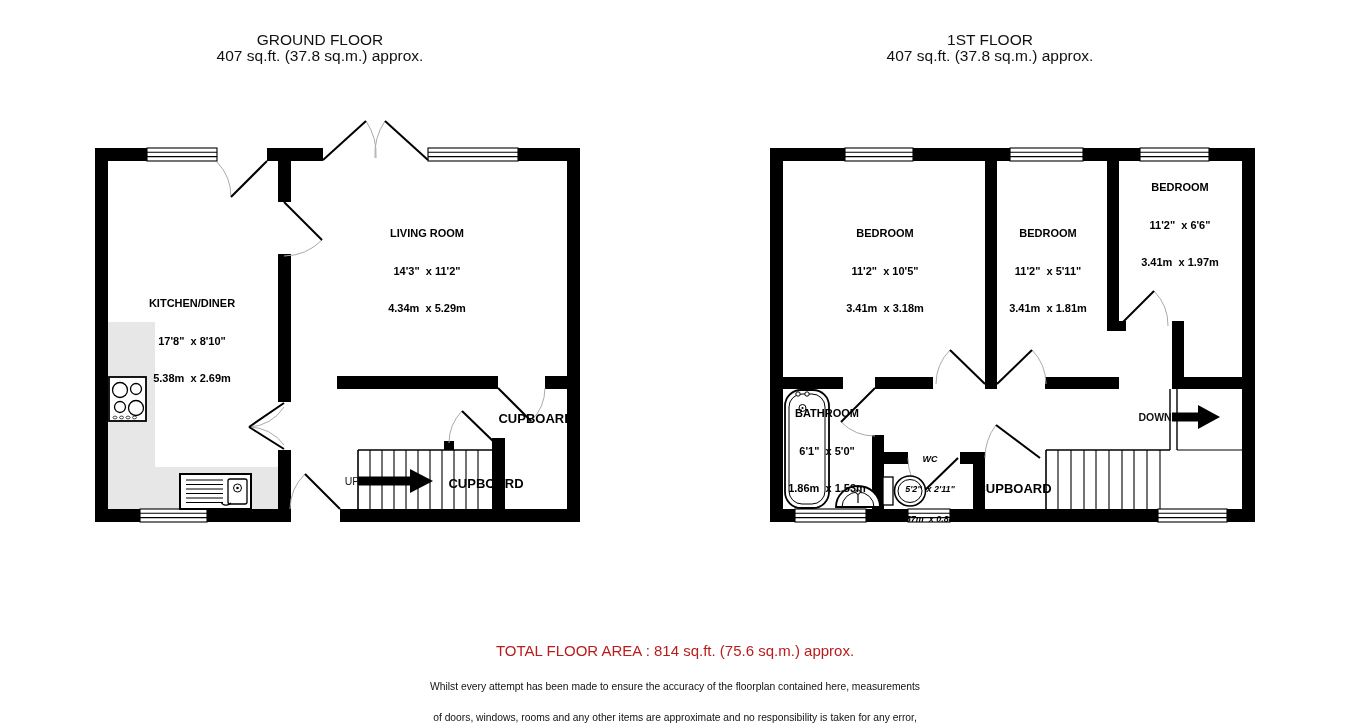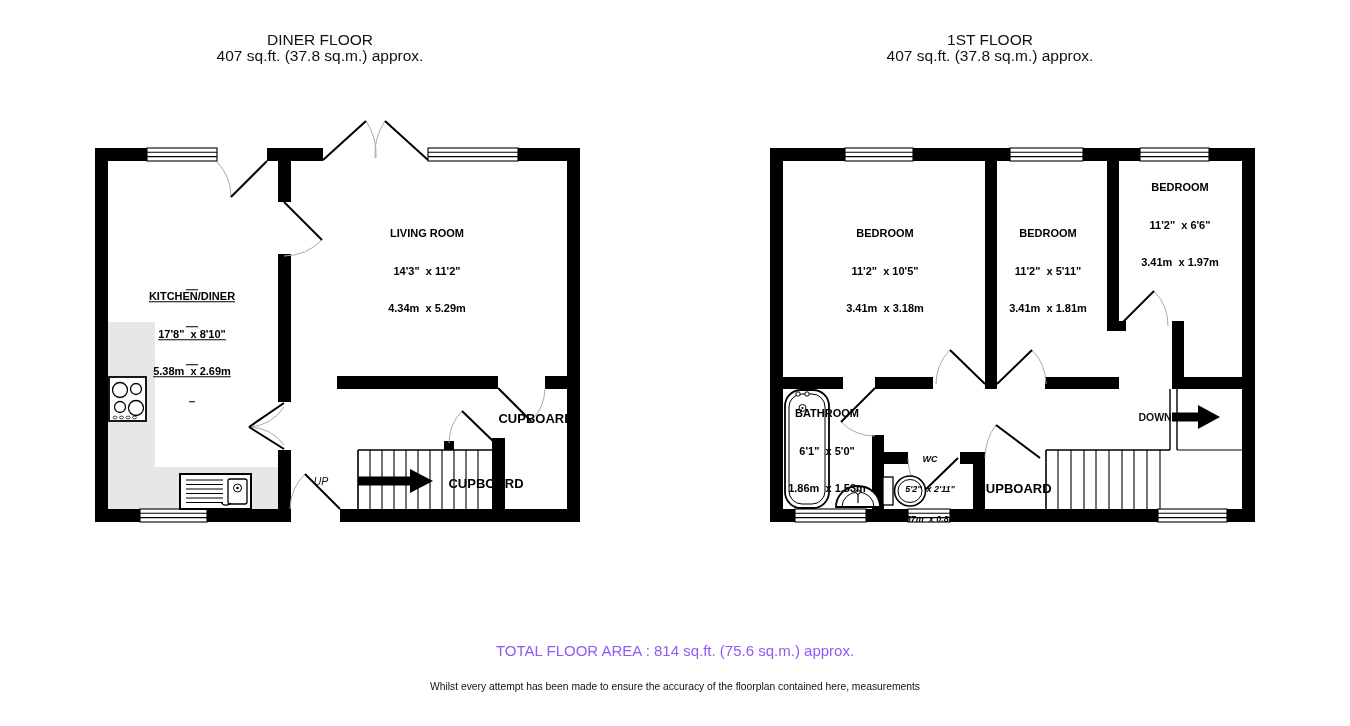--- a/index.html
+++ b/index.html
@@ -9,21 +9,21 @@
   .floor-title{position:absolute;top:32px;transform:translateX(-50%);
                text-align:center;font-size:15.5px;line-height:16px;color:#111;}
   .room-label{position:absolute;transform:translate(-50%,-50%);text-align:center;
               font-weight:bold;font-size:11px;line-height:12.5px;color:#000;white-space:pre;}
   .room-label.small{font-size:9px;line-height:10px;}
   .tag-label{position:absolute;transform:translate(-50%,-50%);font-weight:bold;
              font-size:13px;color:#000;white-space:pre;}
   .dir-label{position:absolute;transform:translate(-50%,-50%);font-weight:normal;
              font-size:10.5px;color:#111;white-space:pre;}
   .footer-total{position:absolute;top:642px;left:675px;transform:translateX(-50%);
-                font-size:15px;color:#8b5cf6;white-space:pre;}
+                font-size:15px;color:#b91c1c;white-space:pre;}
   .disclaimer{position:absolute;top:661px;left:675px;transform:translateX(-50%);
               text-align:center;font-size:10.3px;line-height:10.4px;color:#111;white-space:pre;}
 </style>
 </head>
 <body>
 
 <div class="canvas">
 
   <svg class="plan-svg" width="1350" height="726" viewBox="0 0 1350 726">
 
@@ -247,41 +247,41 @@
 
       <g fill="#fff" stroke="#000">
         <rect x="883" y="477" width="10" height="28" stroke-width="1.3"></rect>
         <ellipse cx="910" cy="491" rx="15.5" ry="15" stroke-width="1.6"></ellipse>
         <ellipse cx="910" cy="491" rx="12" ry="11.5" stroke-width="1"></ellipse>
       </g>
     </g>
   </svg>
 
   <div class="floor-title" style="left:320px;">
-    <div>DINER FLOOR</div>
+    <div>GROUND FLOOR</div>
     <div>407 sq.ft. (37.8 sq.m.) approx.</div>
   </div>
   <div class="floor-title" style="left:990px;">
     <div>1ST FLOOR</div>
     <div>407 sq.ft. (37.8 sq.m.) approx.</div>
   </div>
 
   <div class="room-label" style="left:427px;top:271px;">
     <div>LIVING ROOM</div>
     <div>14'3"  x 11'2"</div>
     <div>4.34m  x 5.29m</div>
   </div>
-  <div class="room-label" style="left:192px;top:334px;text-decoration:underline;">
+  <div class="room-label" style="left:192px;top:341px;">
     <div>KITCHEN/DINER</div>
     <div>17'8"  x 8'10"</div>
     <div>5.38m  x 2.69m</div>
   </div>
   <div class="tag-label" style="left:536px;top:418px;">CUPBOARD</div>
   <div class="tag-label" style="left:486px;top:483px;">CUPBOARD</div>
-  <div class="dir-label" style="left:321px;top:481px;font-style:italic;">UP</div>
+  <div class="dir-label" style="left:352px;top:481px;">UP</div>
 
   <div class="room-label" style="left:885px;top:271px;">
     <div>BEDROOM</div>
     <div>11'2"  x 10'5"</div>
     <div>3.41m  x 3.18m</div>
   </div>
   <div class="room-label" style="left:1048px;top:271px;">
     <div>BEDROOM</div>
     <div>11'2"  x 5'11"</div>
     <div>3.41m  x 1.81m</div>
@@ -300,19 +300,20 @@
     <div>WC</div>
     <div>5'2"  x 2'11"</div>
     <div>1.57m  x 0.88m</div>
   </div>
   <div class="tag-label" style="left:1014px;top:488px;">CUPBOARD</div>
   <div class="dir-label" style="left:1155px;top:417px;font-weight:bold;">DOWN</div>
 
   <div class="footer-total">TOTAL FLOOR AREA : 814 sq.ft. (75.6 sq.m.) approx.</div>
   <div class="disclaimer">
     <div>Whilst every attempt has been made to ensure the accuracy of the floorplan contained here, measurements</div>
+    <div>of doors, windows, rooms and any other items are approximate and no responsibility is taken for any error,</div>
     
     
     
     
   </div>
 
 </div>
 
 </body></html>

